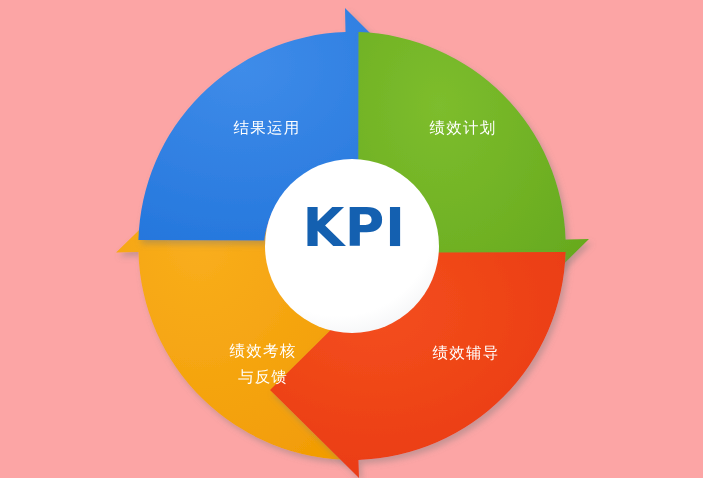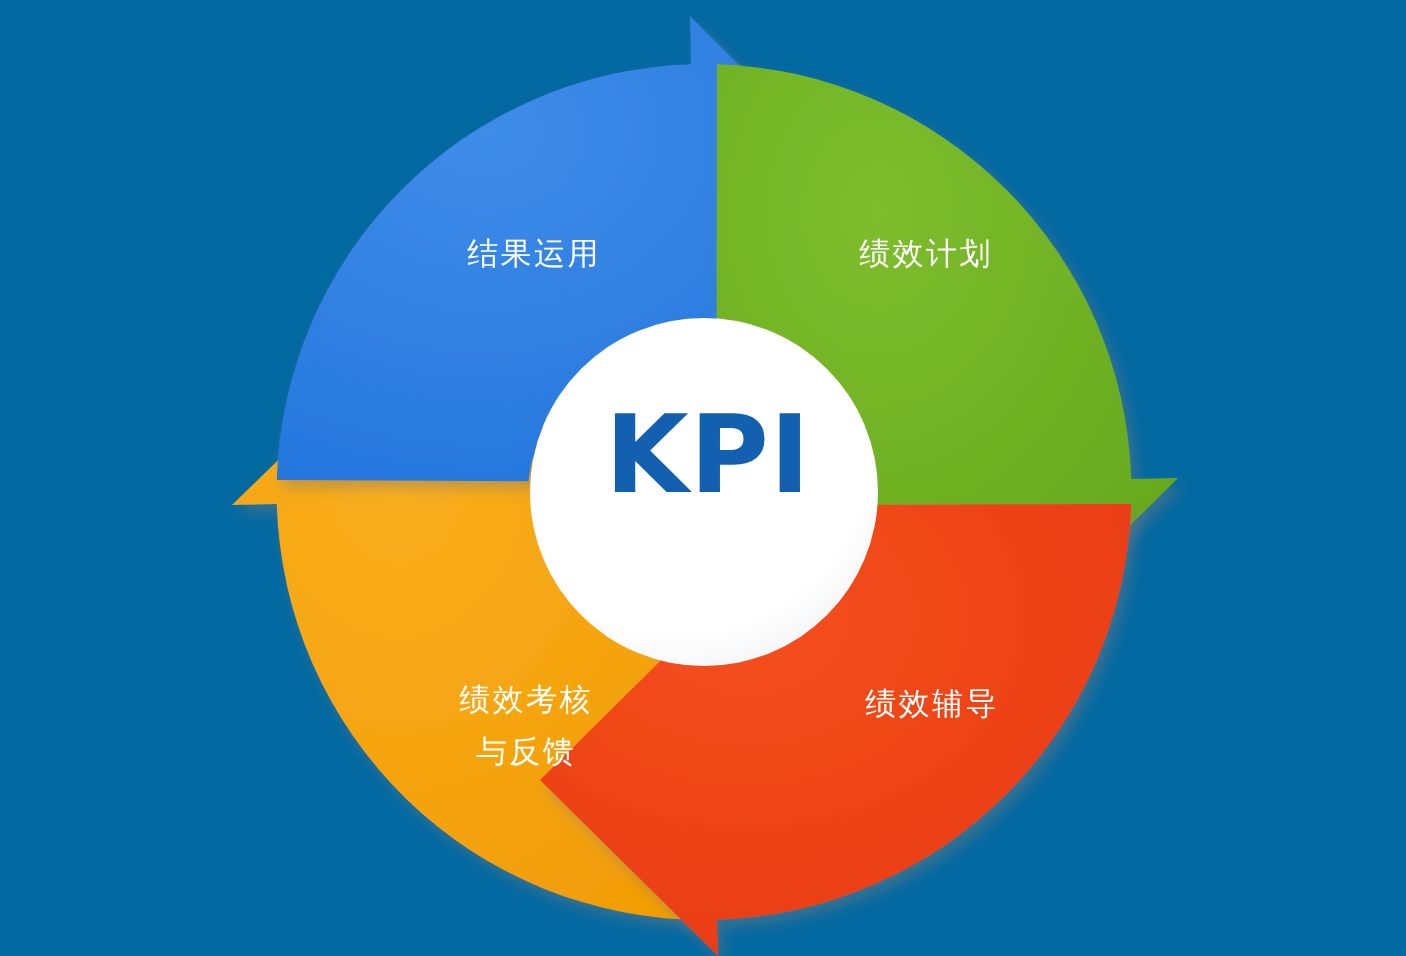--- a/index.html
+++ b/index.html
@@ -10,21 +10,21 @@
     width: 703px;
     height: 478px;
     background: #ffffff;
     font-family: "DejaVu Sans", "Liberation Sans", sans-serif;
     overflow: hidden;
   }
   #diagram-root {
     position: relative;
     width: 703px;
     height: 478px;
-    background: #0369a1;
+    background: #fca5a5;
   }
   #cycle-svg {
     position: absolute;
     left: 0;
     top: 0;
     width: 703px;
     height: 478px;
     display: block;
   }
   .seg-label {

